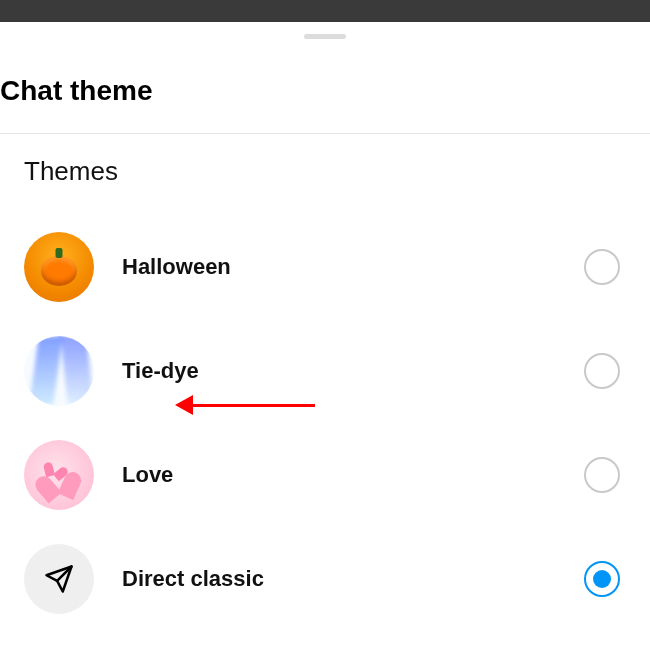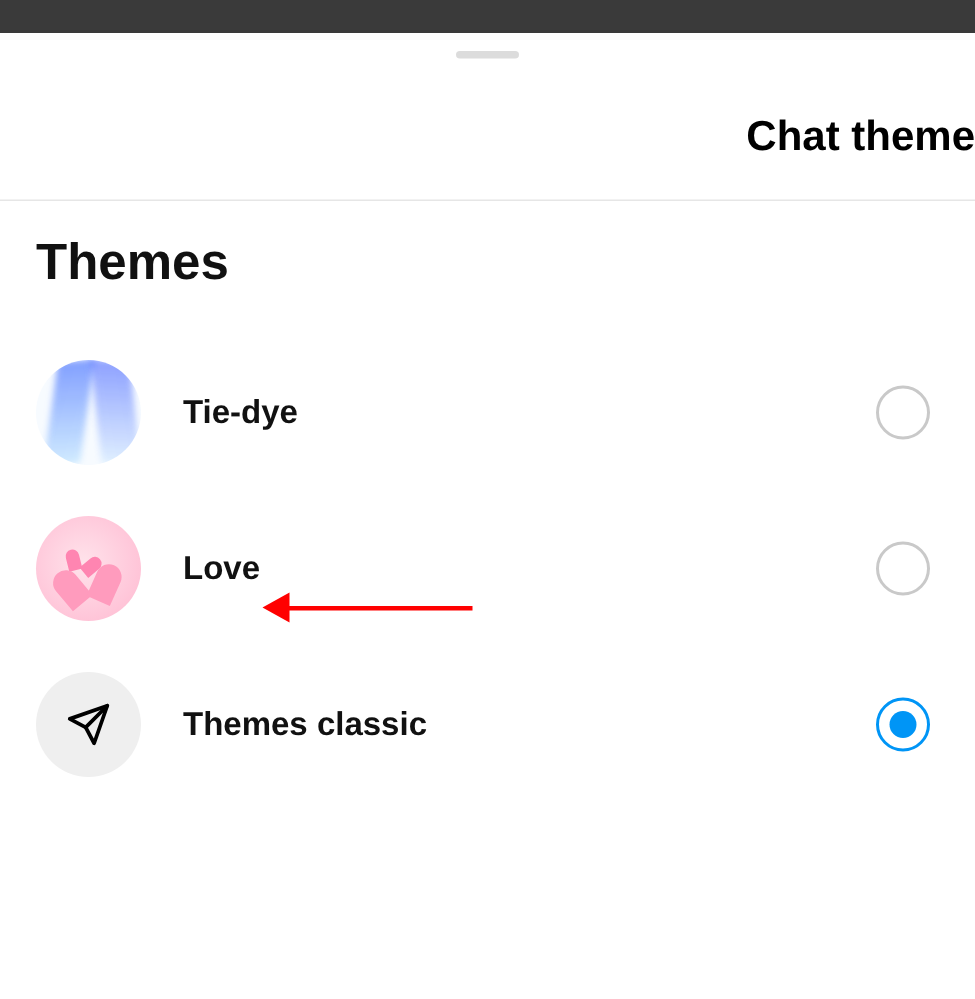--- a/index.html
+++ b/index.html
@@ -1,23 +1,23 @@
 <!DOCTYPE html>
 <html><head>
   <meta charset="utf-8">
   <style>
     * { margin:0; padding:0; box-sizing:border-box; }
     body { width:650px; height:666px; font-family:-apple-system,Helvetica,Arial,sans-serif; background:#fff; overflow:hidden; }
     .top-bar { height:22px; background:#3a3a3a; }
     .sheet { background:#fff; border-radius:18px 18px 0 0; margin-top:-2px; }
     .grabber { width:42px; height:5px; background:#dcdcdc; border-radius:3px; margin:14px auto 0; }
-    .title { text-align:right; font-size:28px; font-weight:600; margin:36px 0 26px; color:#000; }
+    .title { text-align:left; font-size:28px; font-weight:600; margin:36px 0 26px; color:#000; }
     .divider { height:1px; background:#e6e6e6; }
     .section { padding:22px 24px 0 24px; }
-    .section-title { font-size:34px; font-weight:700; color:#111; margin-bottom:28px; }
+    .section-title { font-size:26px; font-weight:400; color:#111; margin-bottom:28px; }
     .list {}
     .row { display:flex; align-items:center; height:104px; cursor:pointer; }
     .swatch { width:70px; height:70px; border-radius:50%; flex:0 0 70px; margin-right:28px; position:relative; overflow:hidden; }
     .label { flex:1; font-size:22px; font-weight:700; color:#111; }
     .radio { width:36px; height:36px; border-radius:50%; border:2px solid #c9c9c9; margin-right:6px; position:relative; }
     .radio.selected { border-color:#0095f6; }
     .radio.selected::after { content:""; position:absolute; top:50%; left:50%; width:18px; height:18px; background:#0095f6; border-radius:50%; transform:translate(-50%,-50%); }
     
     .sw-halloween { background:radial-gradient(circle at 50% 35%, #ffb020 0%, #f58c00 55%, #e47100 100%); }
     .pumpkin { position:absolute; width:36px; height:30px; background:#ff7a00; border-radius:50%; left:50%; top:55%; transform:translate(-50%,-50%); box-shadow:inset 0 -4px 4px rgba(120,40,0,.4), inset 0 4px 4px rgba(255,200,100,.4); }
@@ -54,20 +54,27 @@
   <div class="sheet">
     <div class="grabber"></div>
     <div class="title">Chat theme</div>
     <div class="divider"></div>
 
     <div class="section">
       <div class="section-title">Themes</div>
 
       <div class="list">
 
+        <div class="row">
+          <div class="swatch sw-halloween">
+            <div class="pumpkin"></div>
+          </div>
+          <div class="label">Halloween</div>
+          <div class="radio"></div>
+        </div>
 
         <div class="row">
           <div class="swatch sw-tiedye">
             <div class="dye1"></div>
               <div class="dye2"></div>
           </div>
           <div class="label">Tie-dye</div>
           <div class="radio"></div>
         </div>
 
@@ -80,21 +87,21 @@
           <div class="radio"></div>
         </div>
 
         <div class="row">
           <div class="swatch sw-classic">
             <svg class="paper" viewBox="0 0 24 24" fill="none" stroke="#000" stroke-width="2" stroke-linecap="round" stroke-linejoin="round">
               <path d="M22 2 L10.5 13.5"></path>
               <path d="M22 2 L15 22 L10.5 13.5 L2 9 Z"></path>
             </svg>
           </div>
-          <div class="label">Themes classic</div>
+          <div class="label">Direct classic</div>
           <div class="radio selected"></div>
         </div>
 
       </div>
     </div>
   </div>
 
   <div class="annotation">
     <div class="ann-head"></div>
     <div class="ann-line"></div>

